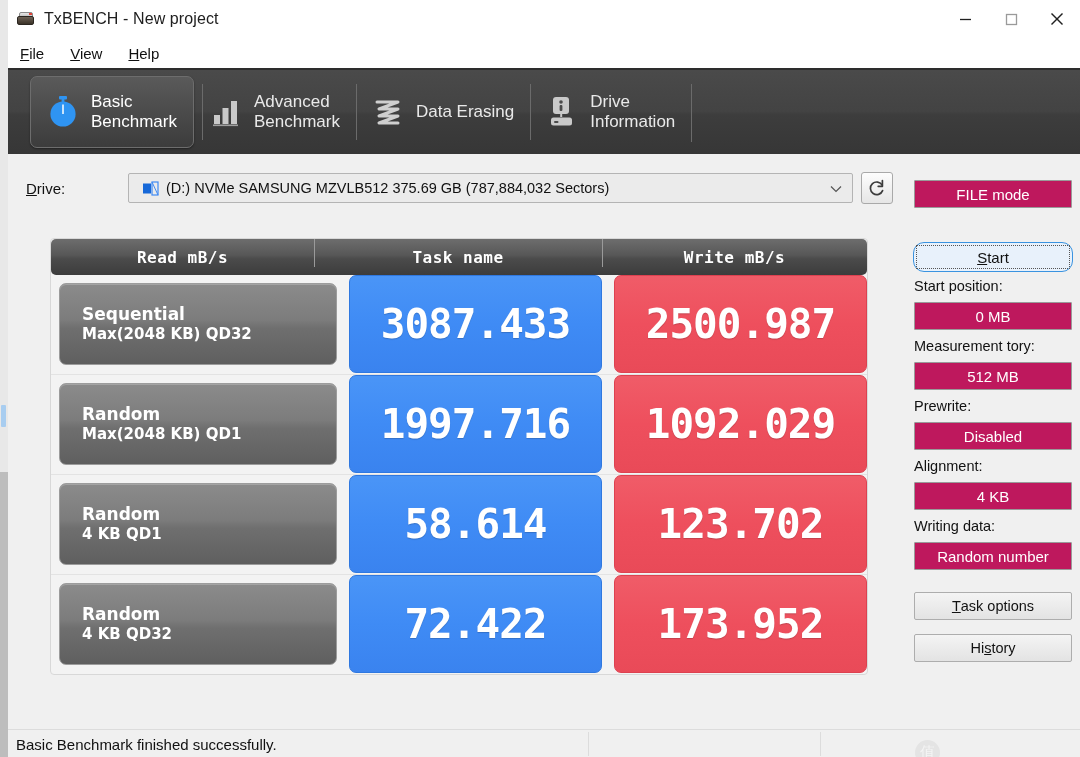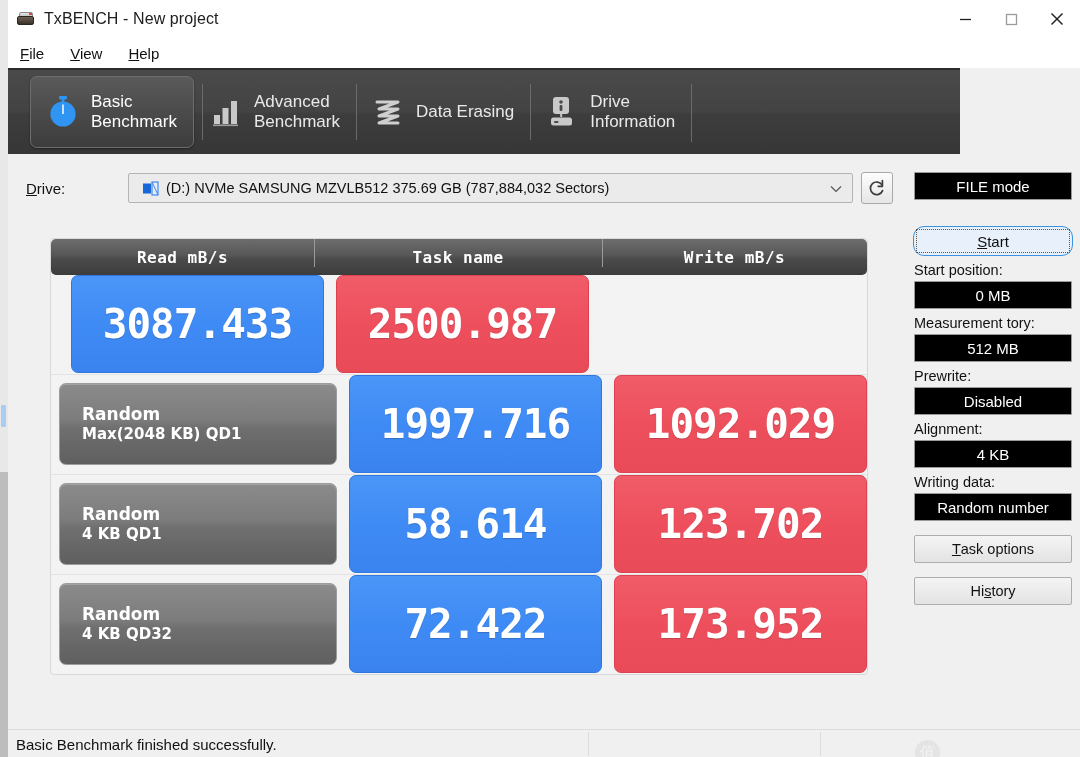--- a/index.html
+++ b/index.html
@@ -123,21 +123,21 @@
     color: #111;
     margin-right: 26px;
     white-space: nowrap;
   }
   .menu-item u { text-decoration: underline; }
 
   
   .tabstrip {
     position: absolute;
     left: 8px; top: 68px;
-    width: 952px; height: 86px;
+    width: 1072px; height: 86px;
     background: linear-gradient(#4a4a4a 0%, #434343 48%, #3d3d3d 52%, #363636 100%);
     display: flex;
     align-items: stretch;
     border-top: 2px solid #2d2d2d;
   }
   .tab {
     display: flex;
     align-items: center;
     padding: 0 16px;
     position: relative;
@@ -347,30 +347,30 @@
 
   
   .side {
     position: absolute;
     left: 898px; top: 0;
     width: 174px; height: 575px;
   }
   .side-dark {
     width: 158px;
     height: 28px;
-    background: #000000;
+    background: #be185d;
     border: 1px solid #9a9a9a;
     border-radius: 1px;
     color: #ffffff;
     font-size: 15px;
     display: flex;
     align-items: center;
     justify-content: center;
     box-sizing: border-box;
-    margin: 0 auto;
+    margin: 8px auto;
   }
   .side-label {
     font-size: 14.5px;
     color: #111;
     margin: 6px 0 3px 8px;
   }
   .side-btn {
     width: 158px;
     height: 28px;
     margin: 0 auto;
@@ -604,20 +604,24 @@
 
     <div class="results">
       <div class="res-header">
         <div class="hcell read">Read mB/s</div>
         <div class="hcell task">Task name</div>
         <div class="hcell write">Write mB/s</div>
       </div>
 
       <div class="row-wrap">
         <div class="row">
+          <div class="cell-task">
+            <div class="task-line1">Sequential</div>
+            <div class="task-line2">Max(2048 KB) QD32</div>
+          </div>
           <div class="cell-val read">3087.433</div>
           <div class="cell-val write">2500.987</div>
         </div>
       </div>
 
       <div class="row-wrap">
         <div class="row">
           <div class="cell-task">
             <div class="task-line1">Random</div>
             <div class="task-line2">Max(2048 KB) QD1</div>

